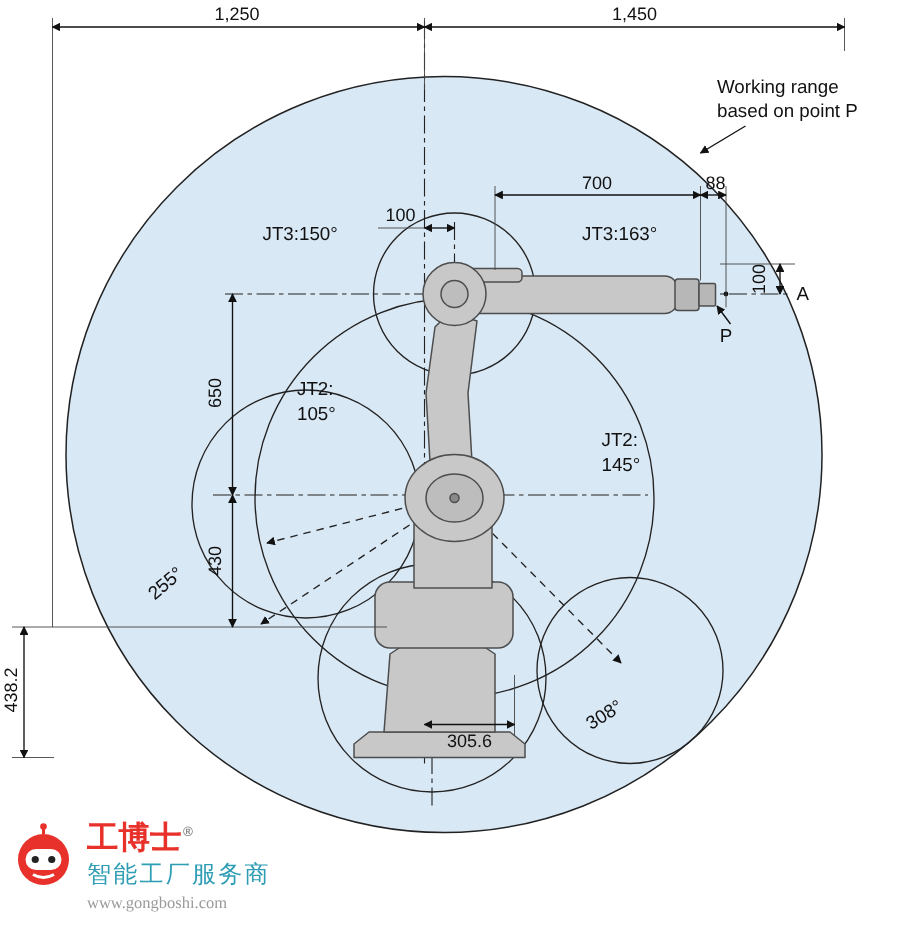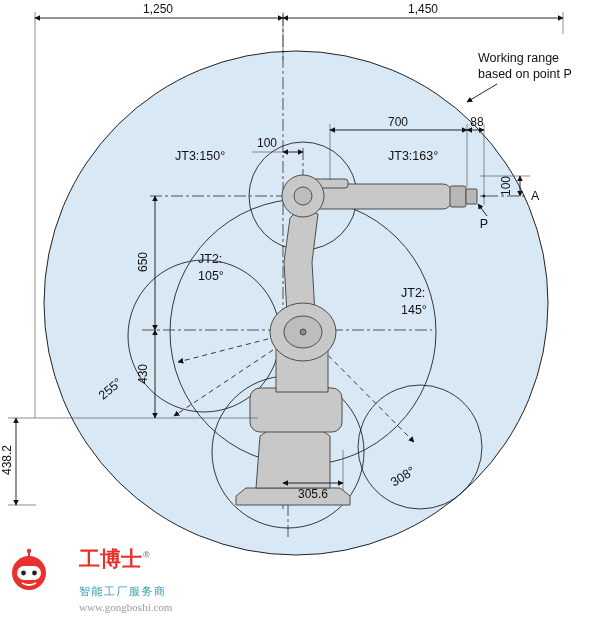--- a/index.html
+++ b/index.html
@@ -7,25 +7,25 @@
           font-family:"Liberation Sans",sans-serif;}
   svg text{font-family:"Liberation Sans",sans-serif;font-size:12px;fill:#111;}
   svg text.lbl{font-size:12.5px;}
   .ext{stroke:#444;stroke-width:0.6;fill:none;}
   .dim{stroke:#111;stroke-width:0.9;fill:none;}
   .cl{stroke:#222;stroke-width:0.75;fill:none;stroke-dasharray:12 3 3 3;}
   .dsh{stroke:#222;stroke-width:0.9;fill:none;stroke-dasharray:5 4;}
   .circ{fill:none;stroke:#222;stroke-width:0.9;}
   .ldr{stroke:#111;stroke-width:0.9;fill:none;}
   
-  .watermark{position:absolute;left:8px;top:548px;display:flex;gap:25px;align-items:flex-start;}
+  .watermark{position:absolute;left:8px;top:548px;display:flex;gap:4px;align-items:flex-start;}
   .wm-icon{width:46px;height:46px;position:relative;}
   .wm-reg{font-size:9px;color:#888;vertical-align:super;margin-left:1px;}
   .wm-brand{font-size:21px;font-weight:bold;color:#e8312a;line-height:1.05;}
-  .wm-tagline{font-size:11px;color:#2f9db4;letter-spacing:1.5px;margin-top:14px;}
+  .wm-tagline{font-size:16px;color:#2f9db4;letter-spacing:1.5px;margin-top:3px;}
   .wm-url{font-size:11px;color:#9a9a9a;margin-top:2px;font-family:Liberation Serif, serif;}
 </style>
 </head>
 <body>
 
 <div class="canvas">
 <svg width="600" height="626" viewBox="0 0 600 626">
   <defs>
     <marker id="ar" viewBox="0 0 10 10" refX="9" refY="5" markerWidth="6.5" markerHeight="6.5" orient="auto-start-reverse">
       <path d="M0,0 L10,5 L0,10 z" fill="#111"></path>

